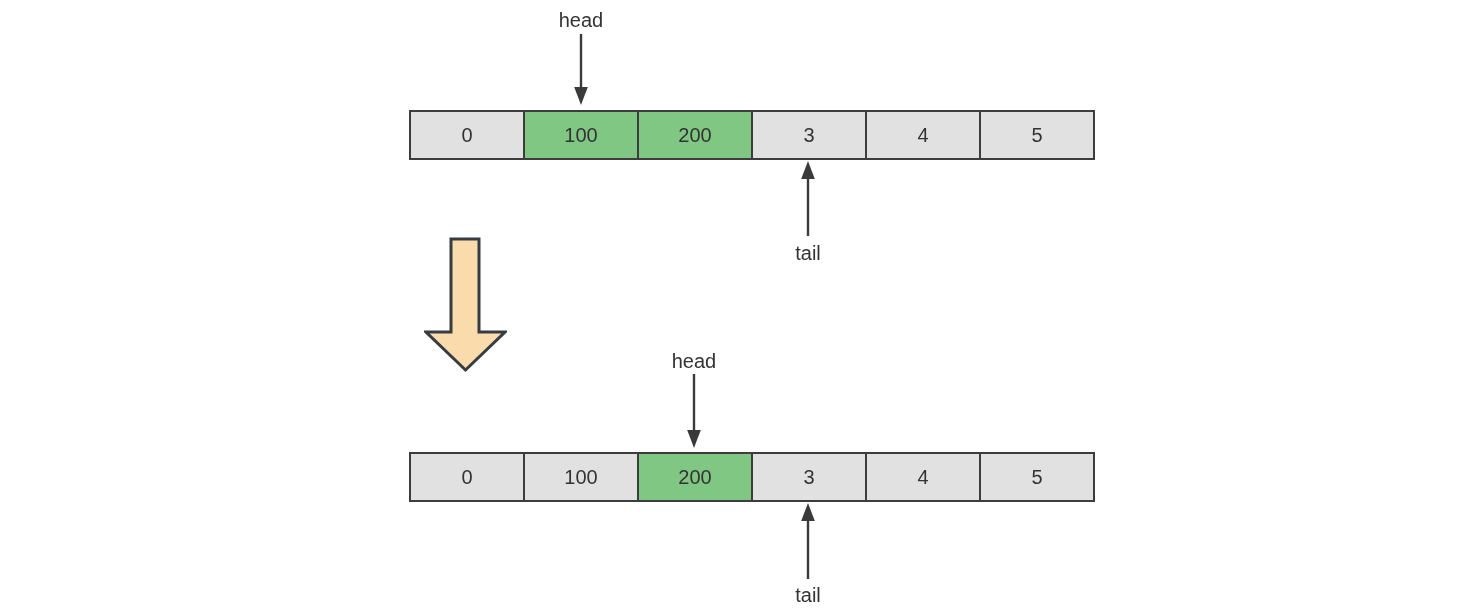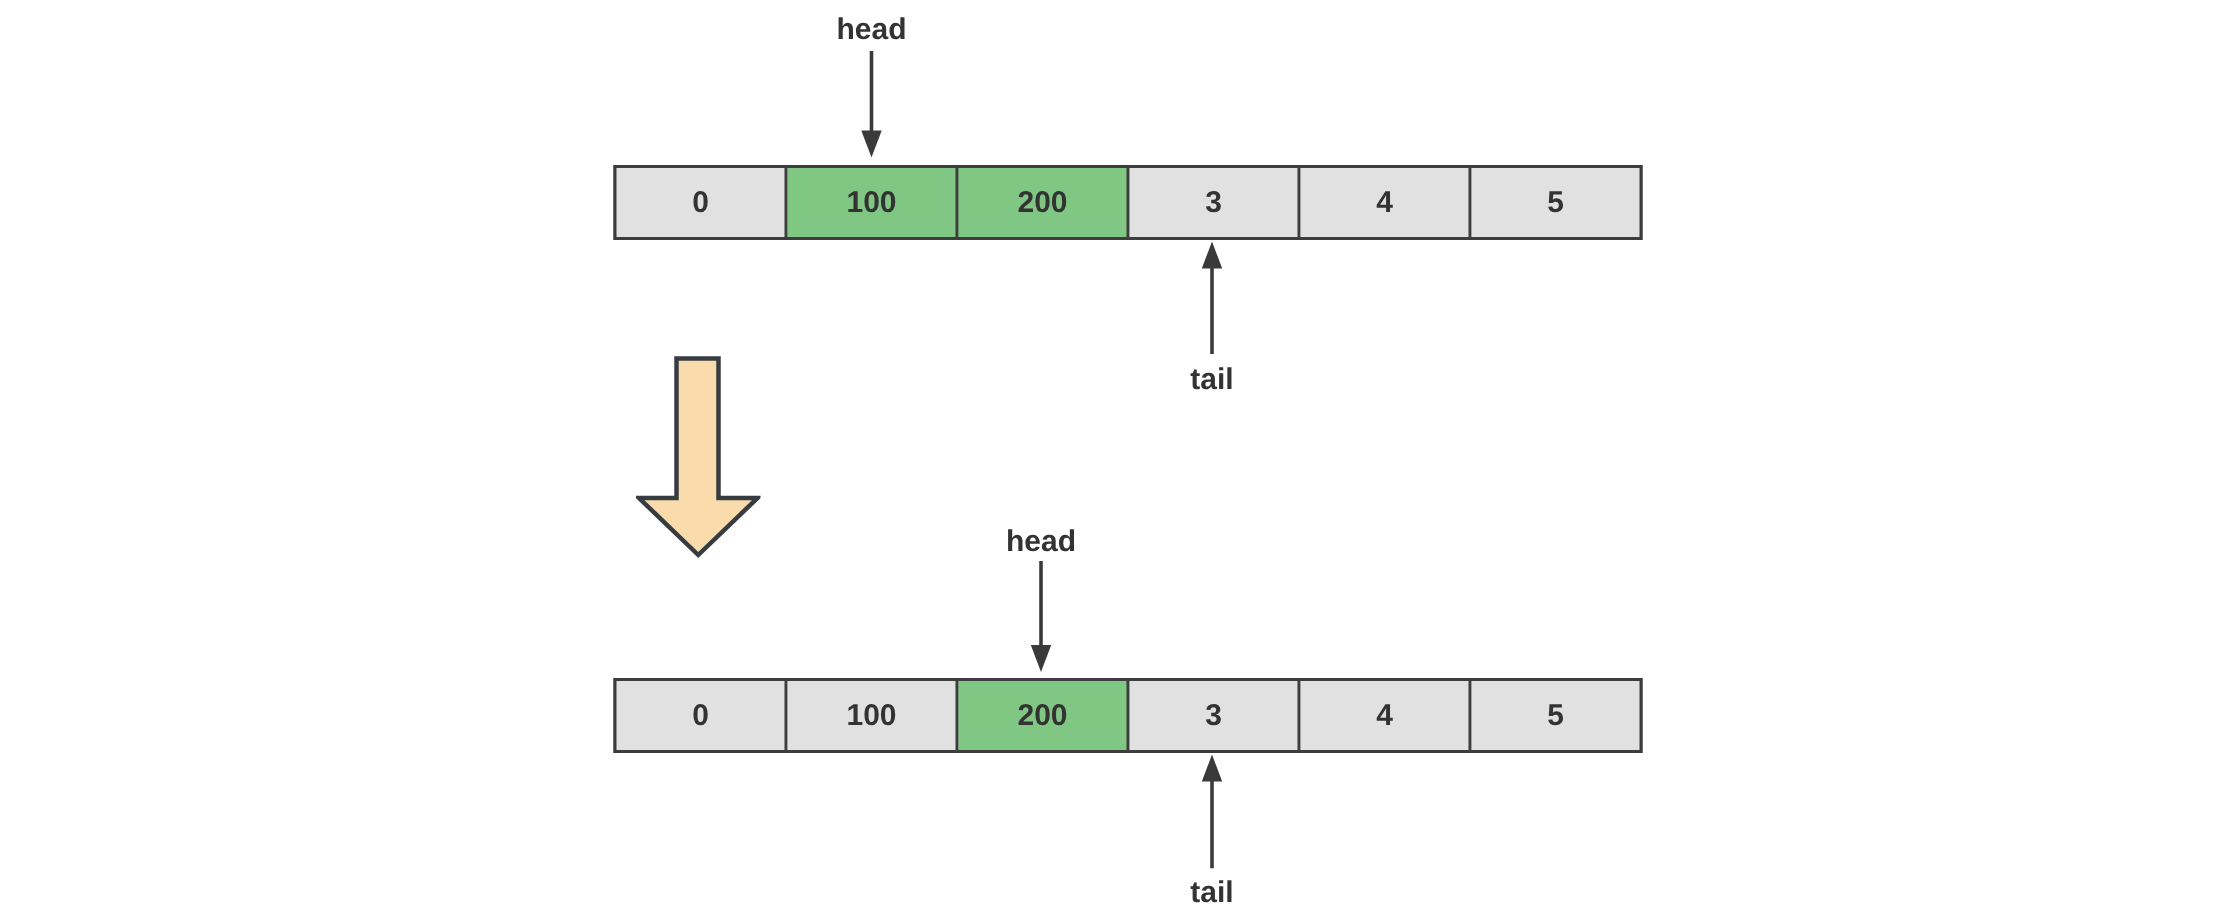--- a/index.html
+++ b/index.html
@@ -4,21 +4,20 @@
 <style>
   html, body { margin: 0; padding: 0; background: #ffffff; }
   .canvas {
     position: relative;
     width: 1482px;
     height: 613px;
     background: var(--bg, #ffffff);
     font-family: "Liberation Sans", "DejaVu Sans", sans-serif;
     color: var(--text-color, #333333);
     overflow: hidden;
-    font-weight: bold;
   }
   .array-row {
     position: absolute;
     left: 409px;
     width: 686px;
     height: 50px;
     box-sizing: border-box;
     display: flex;
     border: 2px solid var(--cell-border, #3d3d3d);
     background: var(--cell-border, #3d3d3d);

